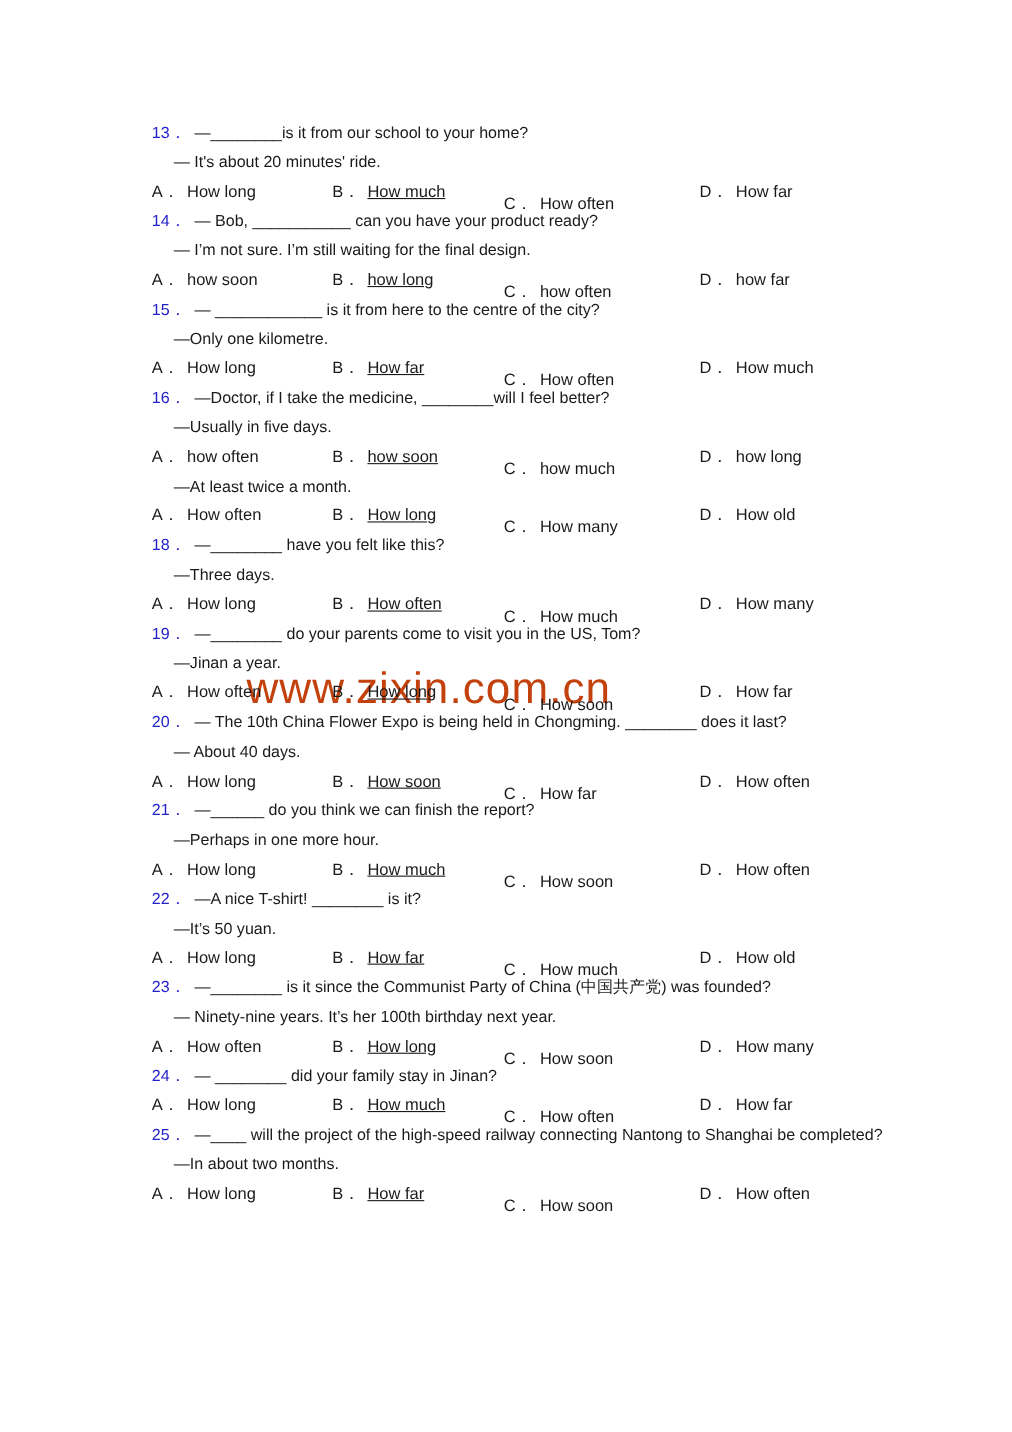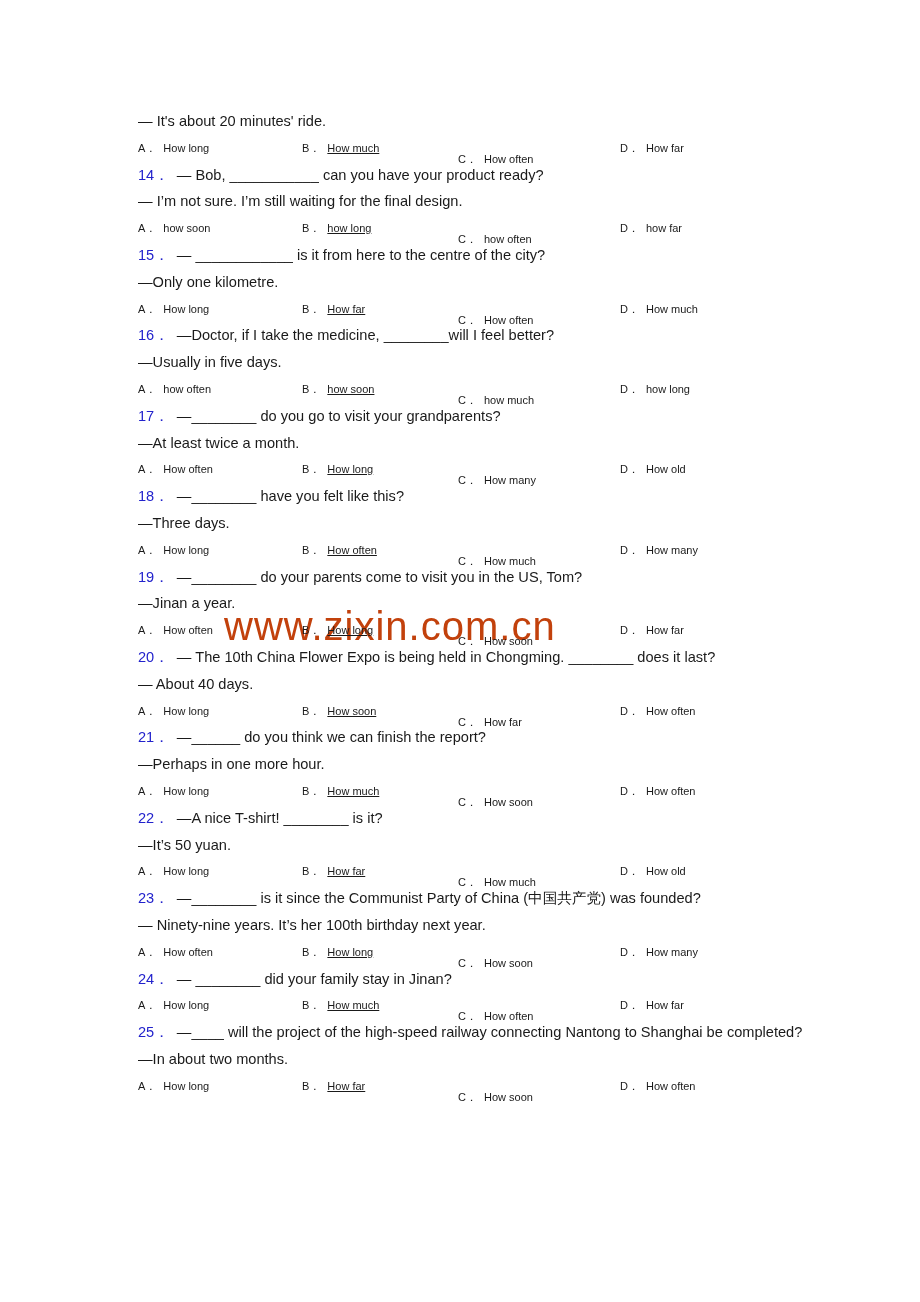--- a/index.html
+++ b/index.html
@@ -66,39 +66,40 @@
     font-weight: 400;
   }
 
   .qnum-gap {
     display: inline-block;
     width: 8px;
   }
 
   .answer {
     color: #1a1a1a;
+    margin-left: 20px;
   }
 
   .options {
     display: block;
     position: relative;
     height: 26.8px;
-    font-size: 11px;
+    font-size: 15px;
     line-height: 26.8px;
     color: #1a1a1a;
   }
   .opt {
     position: absolute;
     top: 0;
     white-space: nowrap;
   }
   .opt-a { left: 0px; }
   .opt-b { left: 164px; text-decoration: underline; }
   .opt-c { left: 320px; margin-top: 11px; }
-  .opt-d { left: 482px; }
+  .opt-d { left: 498px; }
 
   .opt-letter {
     display: inline-block;
   }
   .opt-gap {
     display: inline-block;
     width: 7px;
   }
   .opt-text {
     display: inline;
@@ -106,20 +107,21 @@
 </style>
 </head>
 <body>
 
 <div id="page">
 
   <div id="watermark">www.zixin.com.cn</div>
 
   <div id="content">
       <div class="q-block">
+        <div class="line stem"><span class="qnum">13．</span><span class="qnum-gap"></span><span>—________is it from our school to your home?</span></div>
         <div class="line answer">— It's about 20 minutes' ride.</div>
         <div class="options">
           <span class="opt opt-a"><span class="opt-letter">A．</span><span class="opt-gap"></span><span class="opt-text">How long</span></span>
           <span class="opt opt-b"><span class="opt-letter">B．</span><span class="opt-gap"></span><span class="opt-text">How much</span></span>
           <span class="opt opt-c"><span class="opt-letter">C．</span><span class="opt-gap"></span><span class="opt-text">How often</span></span>
           <span class="opt opt-d"><span class="opt-letter">D．</span><span class="opt-gap"></span><span class="opt-text">How far</span></span>
         </div>
       </div>
       <div class="q-block">
         <div class="line stem"><span class="qnum">14．</span><span class="qnum-gap"></span><span>— Bob, ___________ can you have your product ready?</span></div>
@@ -145,21 +147,20 @@
         <div class="line stem"><span class="qnum">16．</span><span class="qnum-gap"></span><span>—Doctor, if I take the medicine, ________will I feel better?</span></div>
         <div class="line answer">—Usually in five days.</div>
         <div class="options">
           <span class="opt opt-a"><span class="opt-letter">A．</span><span class="opt-gap"></span><span class="opt-text">how often</span></span>
           <span class="opt opt-b"><span class="opt-letter">B．</span><span class="opt-gap"></span><span class="opt-text">how soon</span></span>
           <span class="opt opt-c"><span class="opt-letter">C．</span><span class="opt-gap"></span><span class="opt-text">how much</span></span>
           <span class="opt opt-d"><span class="opt-letter">D．</span><span class="opt-gap"></span><span class="opt-text">how long</span></span>
         </div>
       </div>
       <div class="q-block">
-        <div class="line stem"><span class="qnum">17．</span><span class="qnum-gap"></span><span>—________ do you go to visit your grandparents?</span></div>
         <div class="line answer">—At least twice a month.</div>
         <div class="options">
           <span class="opt opt-a"><span class="opt-letter">A．</span><span class="opt-gap"></span><span class="opt-text">How often</span></span>
           <span class="opt opt-b"><span class="opt-letter">B．</span><span class="opt-gap"></span><span class="opt-text">How long</span></span>
           <span class="opt opt-c"><span class="opt-letter">C．</span><span class="opt-gap"></span><span class="opt-text">How many</span></span>
           <span class="opt opt-d"><span class="opt-letter">D．</span><span class="opt-gap"></span><span class="opt-text">How old</span></span>
         </div>
       </div>
       <div class="q-block">
         <div class="line stem"><span class="qnum">18．</span><span class="qnum-gap"></span><span>—________ have you felt like this?</span></div>

